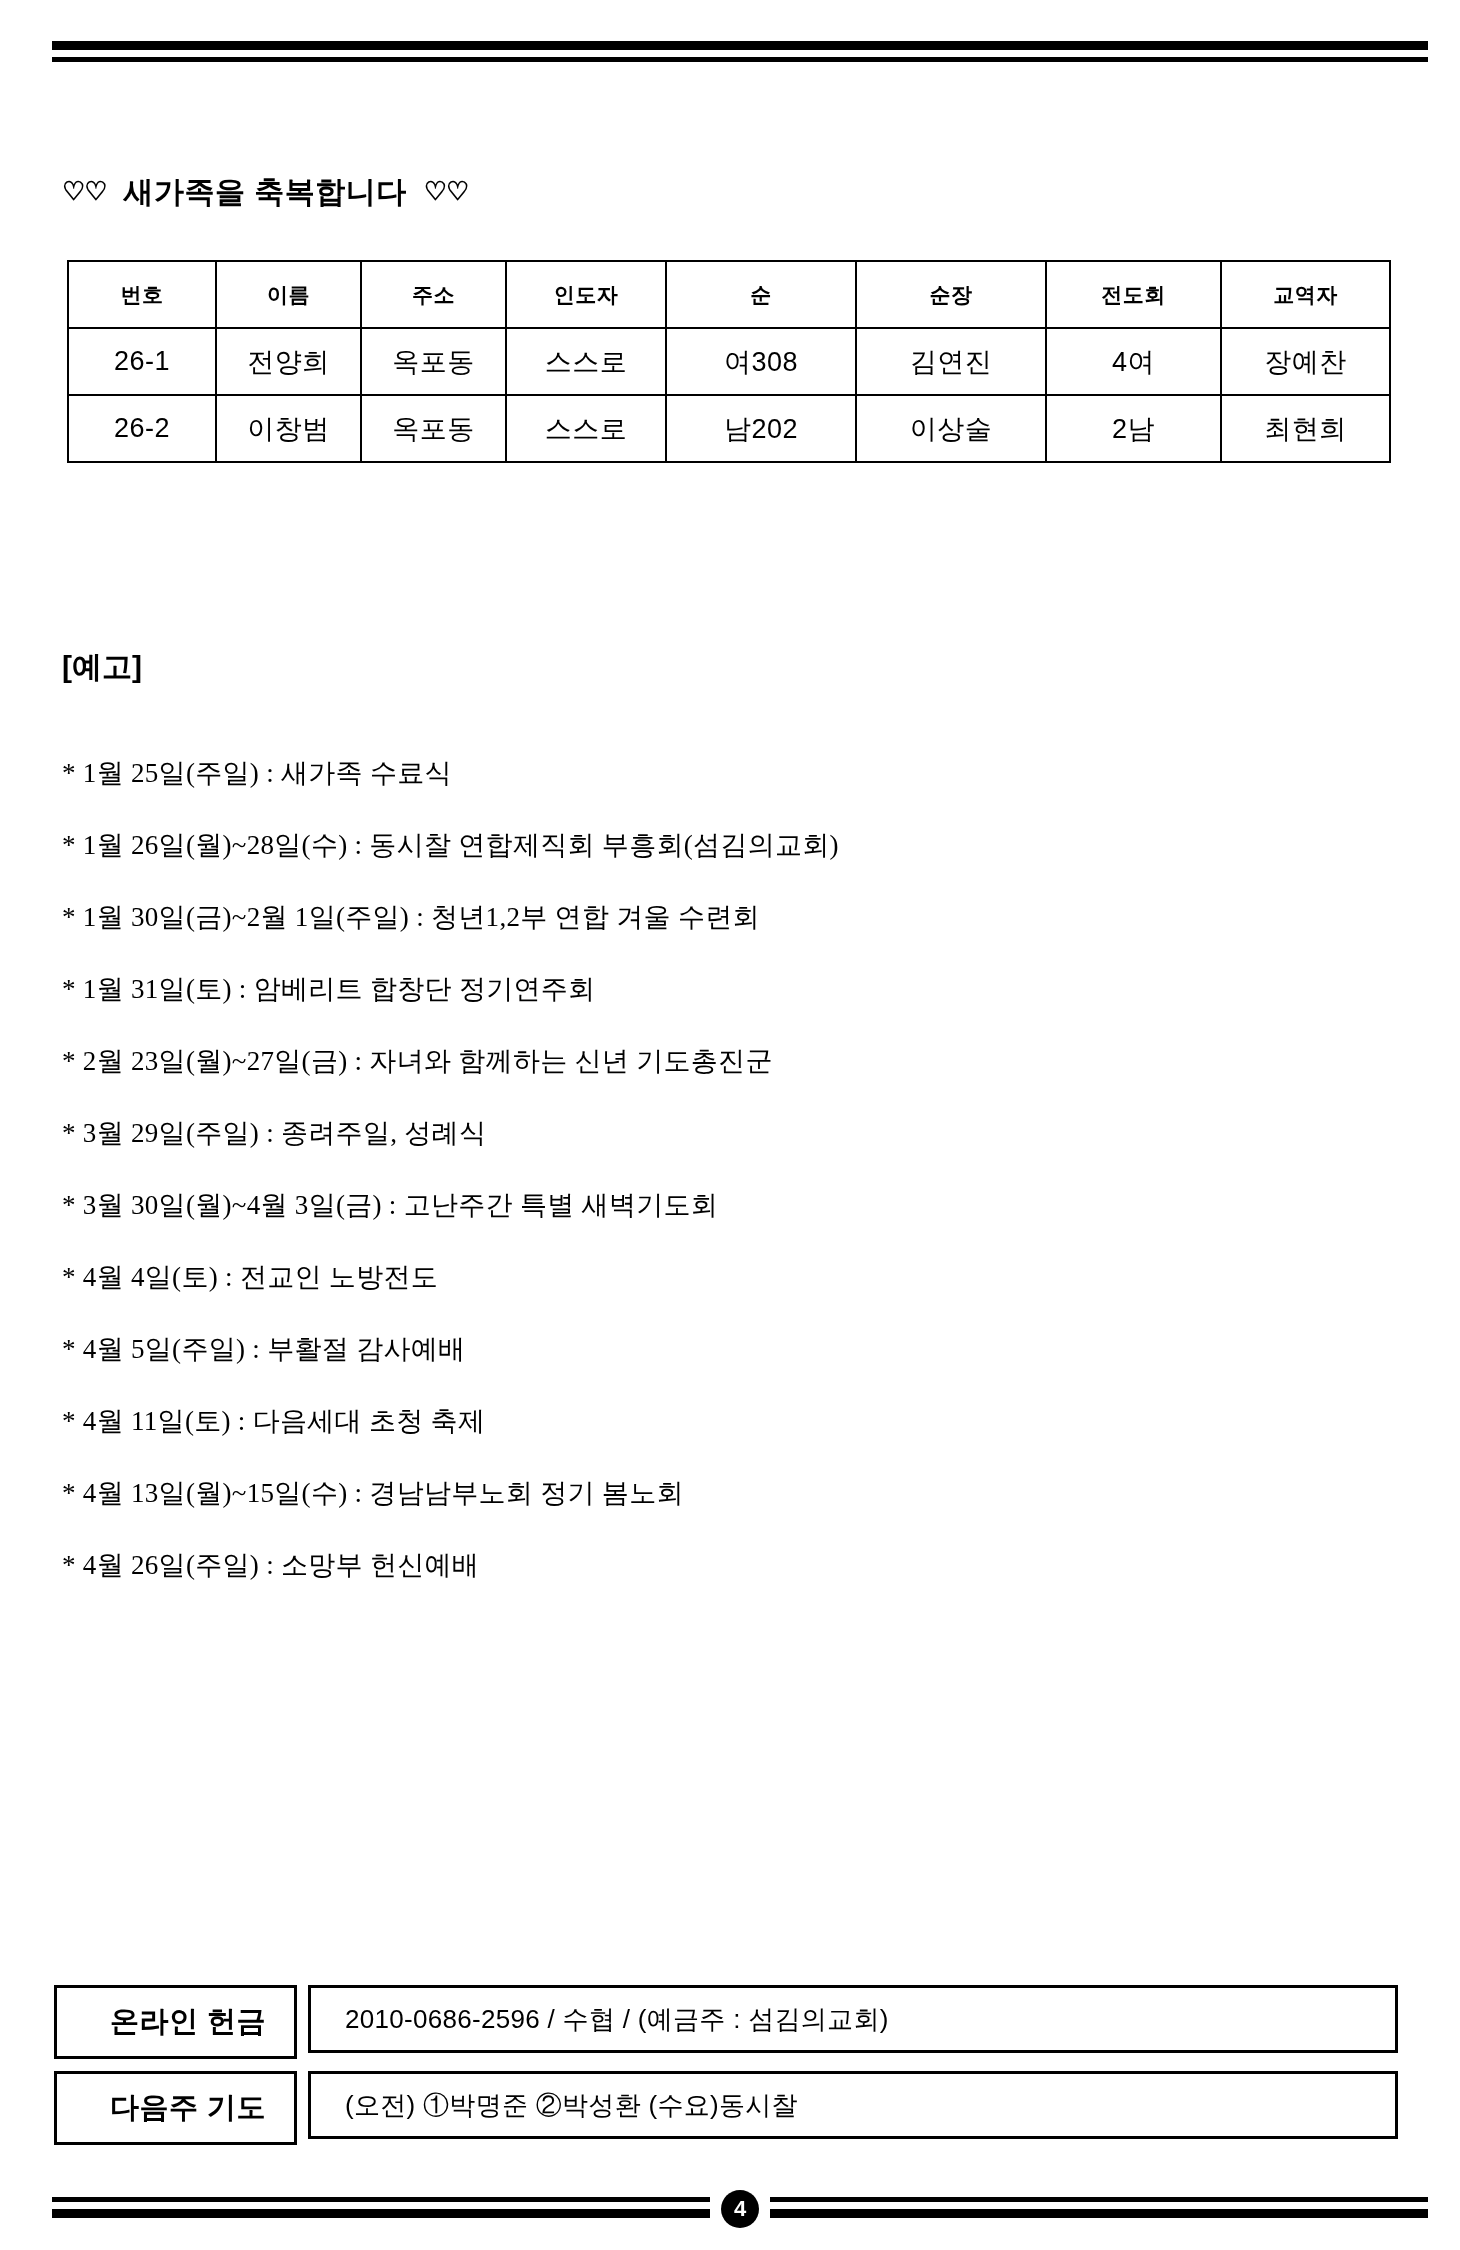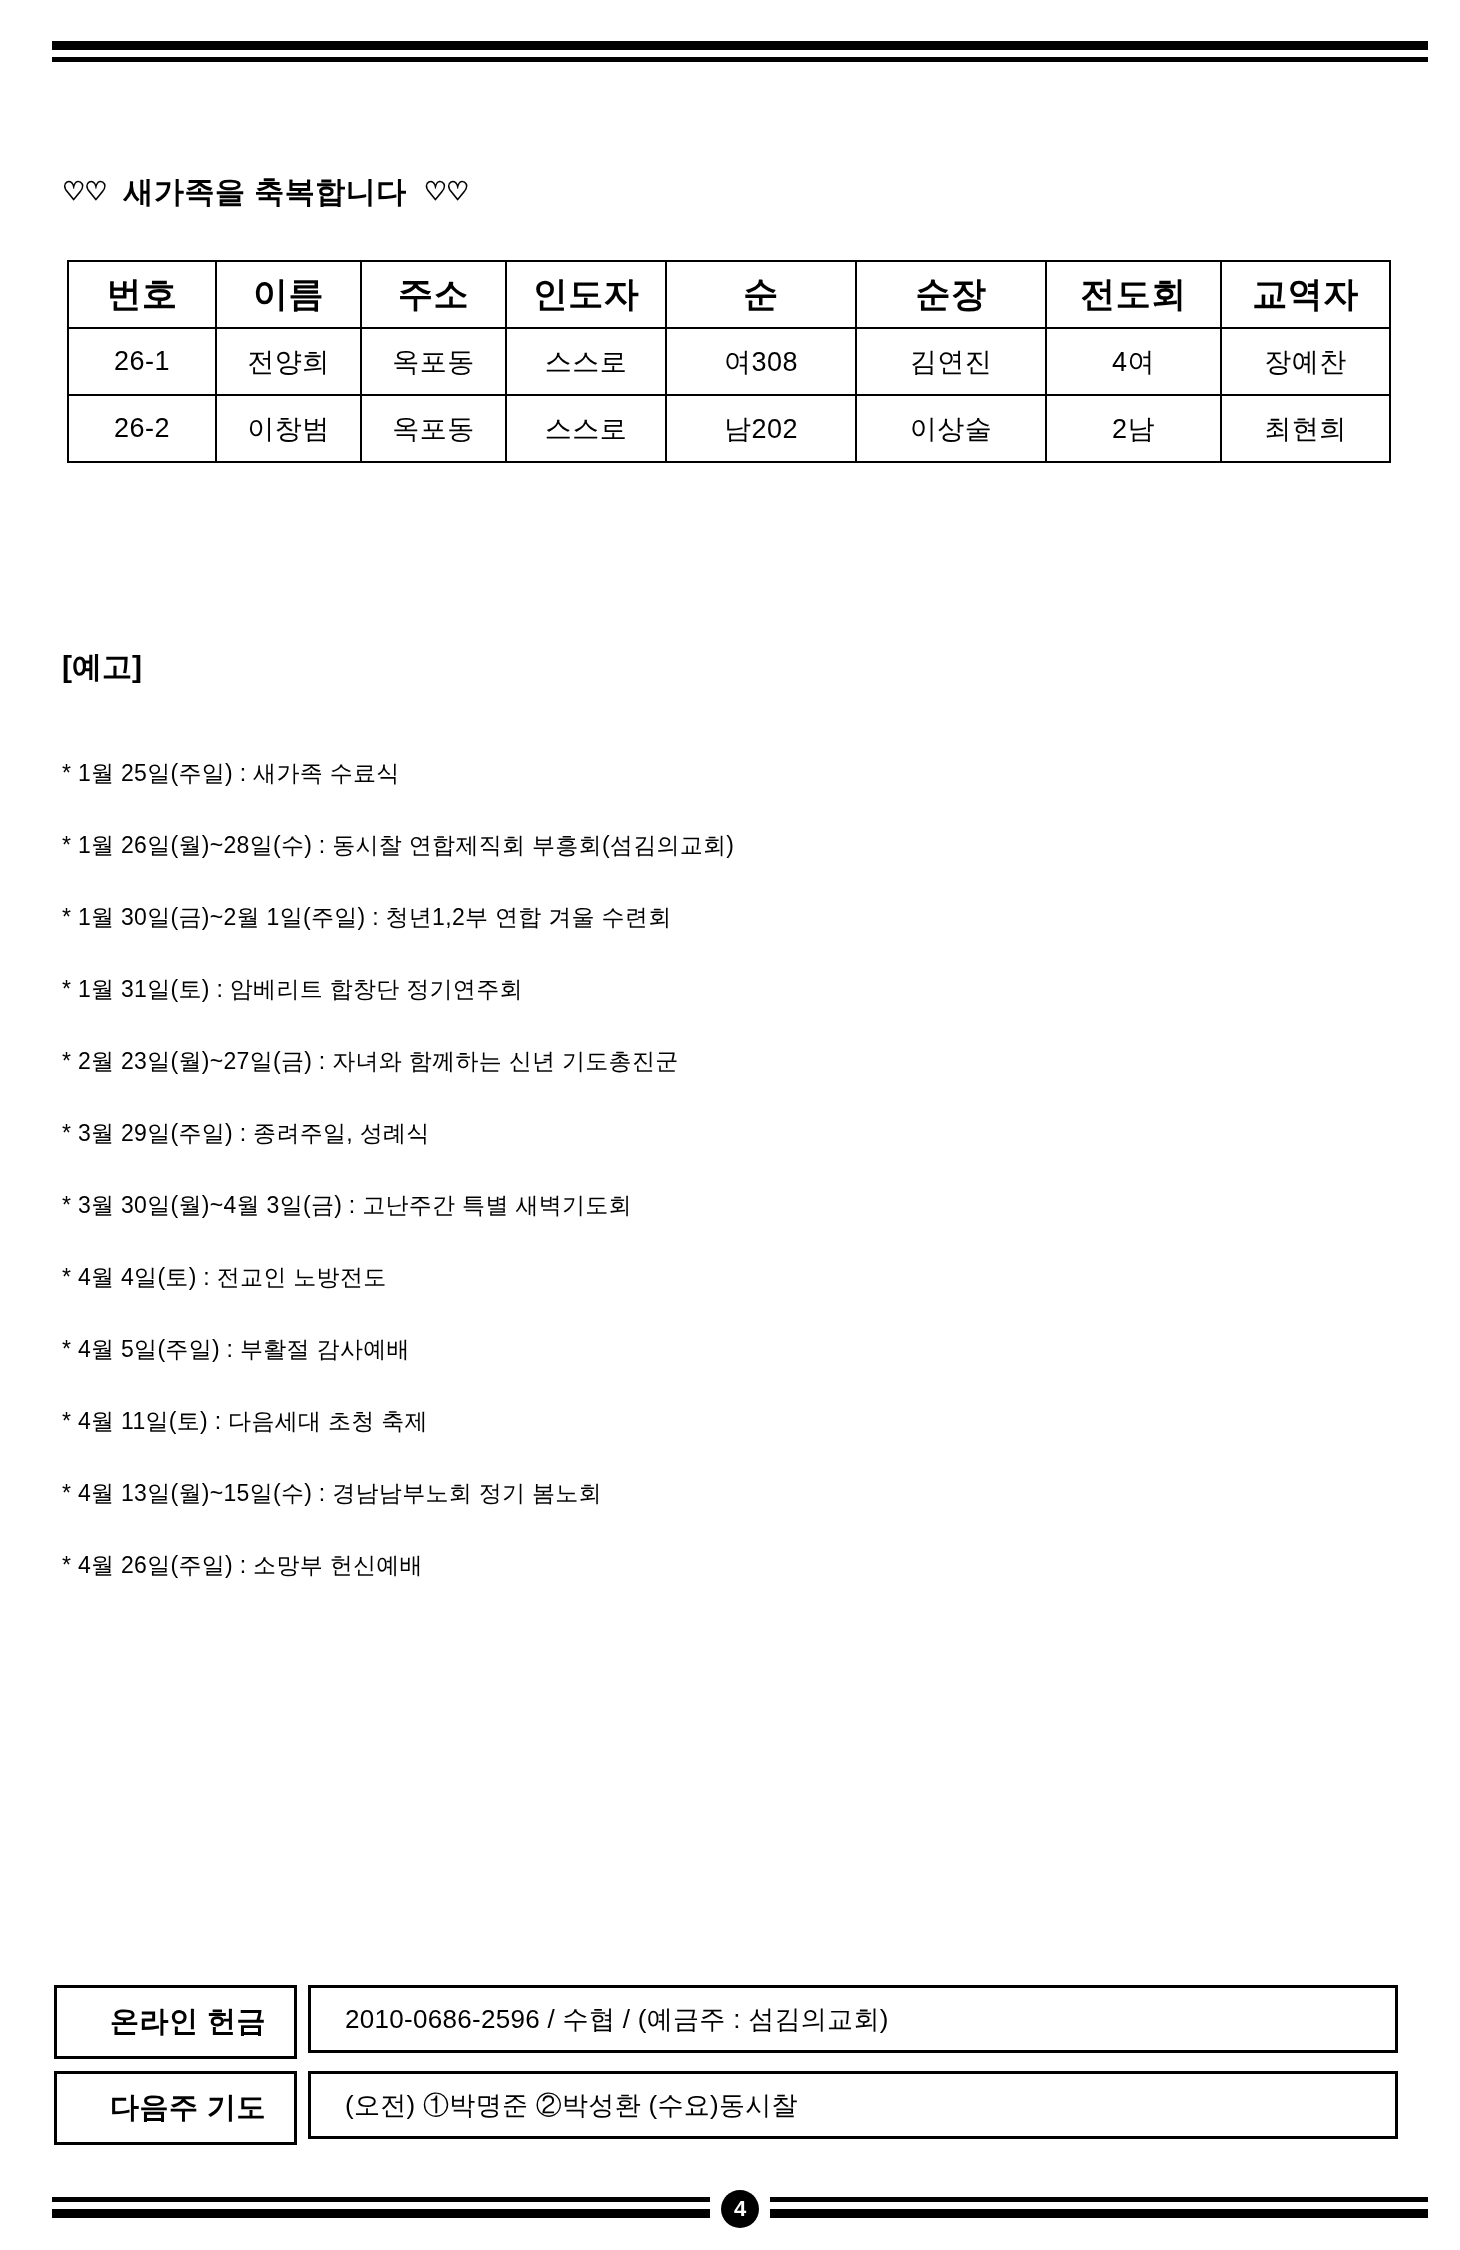--- a/index.html
+++ b/index.html
@@ -79,21 +79,21 @@
     text-align: center;
     font-size: 27px;
     height: 67px;
     padding: 0 2px;
     font-weight: normal;
     vertical-align: middle;
     letter-spacing: 0.5px;
   }
   table.nf th {
     font-weight: bold;
-    font-size: 35px;
+    font-size: 21px;
   }
   col.c0 { width: 148px; }
   col.c1 { width: 145px; }
   col.c2 { width: 145px; }
   col.c3 { width: 160px; }
   col.c4 { width: 190px; }
   col.c5 { width: 190px; }
   col.c6 { width: 175px; }
   col.c7 { width: 169px; }
 
@@ -105,24 +105,25 @@
     font-size: 30px;
     font-weight: bold;
   }
   .notice-list {
     position: absolute;
     left: 52px;
     top: 710px;
     width: 1330px;
   }
   .notice-item {
-    font-size: 23px;
+    font-size: 27px;
     line-height: 72px;
     white-space: nowrap;
     letter-spacing: 0.3px;
+    font-family: Liberation Serif, serif;
   }
 
   
   .bottom-boxes {
     position: absolute;
     left: 44px;
     top: 1958px;
     width: 1344px;
   }
   .bbox-row {

